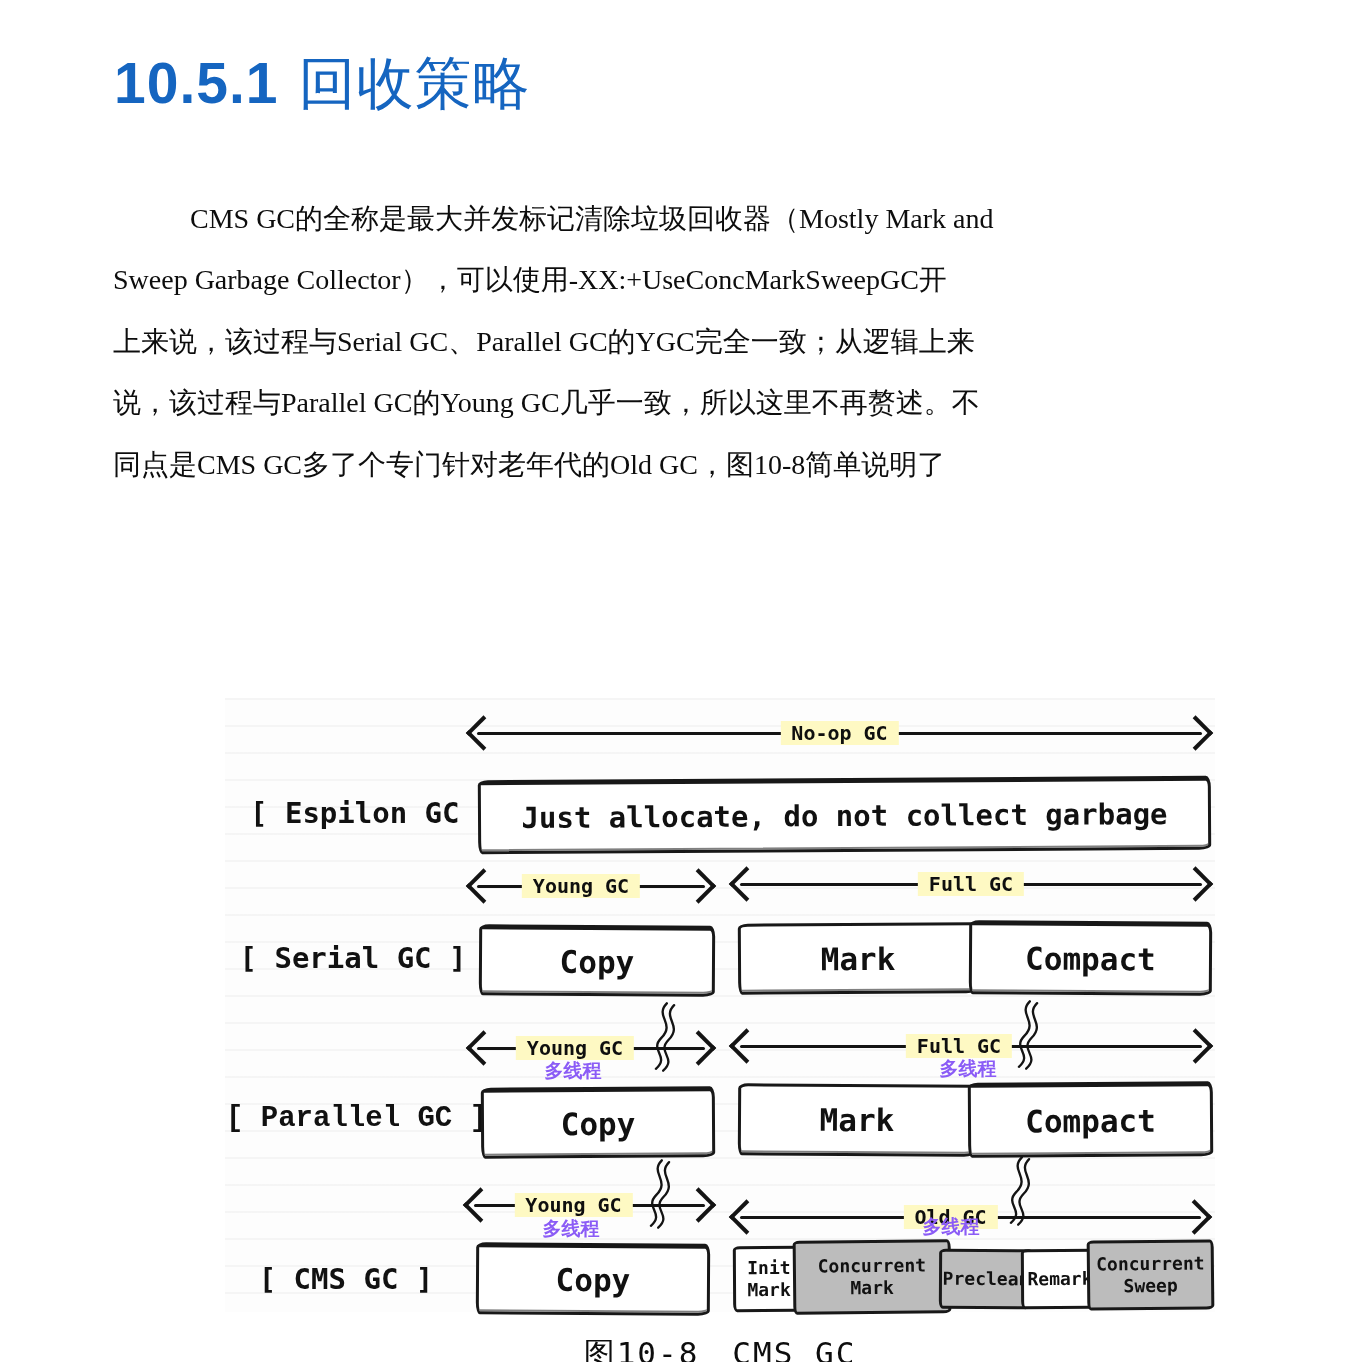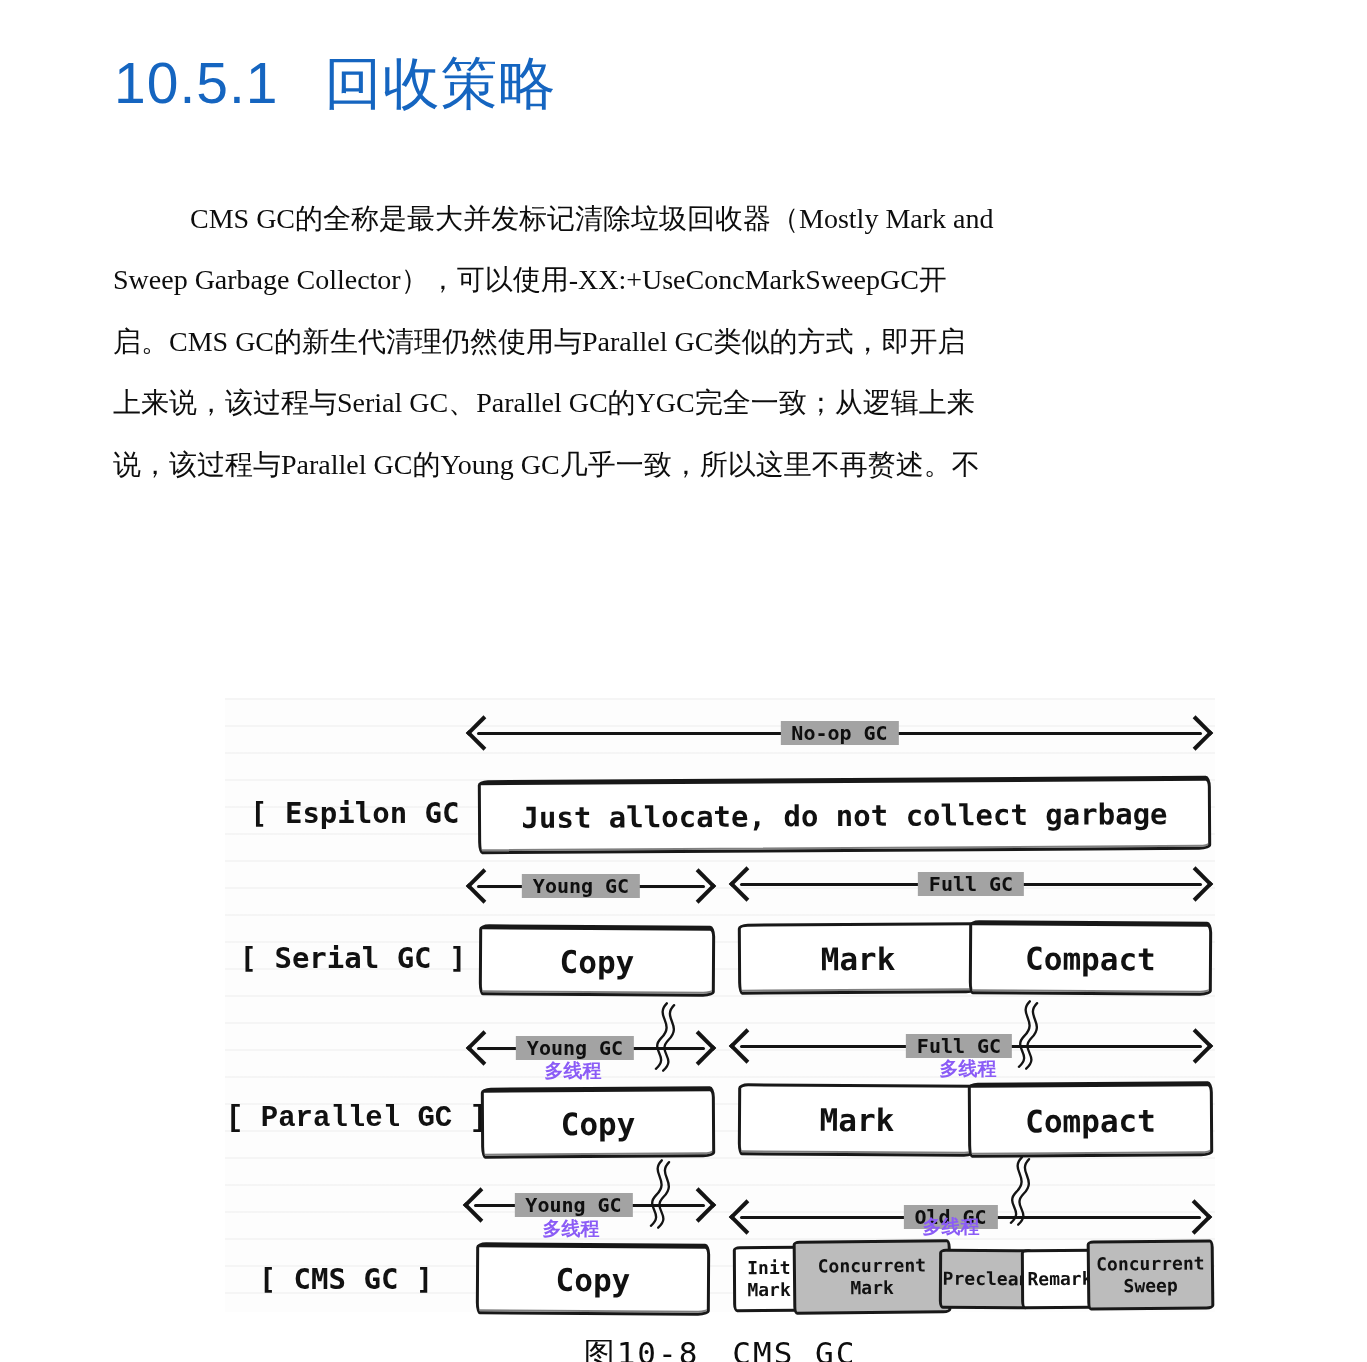--- a/index.html
+++ b/index.html
@@ -9,21 +9,21 @@
     font-family:"Liberation Serif","DejaVu Serif",serif;
     color:#111;
   }
   
   .heading{
     position:absolute;left:114px;top:46px;
     font-family:"Liberation Sans","DejaVu Sans",sans-serif;
     font-size:57px;font-weight:500;color:#1565c0;letter-spacing:1px;
     white-space:nowrap;
   }
-  .heading .num{margin-right:46px;}
+  .heading .num{margin-right:20px;font-weight:bold;}
   
   .para{
     position:absolute;left:113px;top:188px;width:1210px;
     font-size:28px;line-height:61.4px;color:#0d0d0d;
   }
   .para .pline{white-space:nowrap;}
   .para .pline.indent{text-indent:77px;}
   
   .panel{
     position:absolute;left:225px;top:698px;width:990px;height:614px;
@@ -62,21 +62,21 @@
     position:absolute;left:5px;right:5px;top:50%;height:3px;margin-top:-1.5px;
     background:#141414;border-radius:2px;
   }
   .arrow .head{position:absolute;top:50%;width:21px;height:21px;
     border-left:4.5px solid #141414;border-bottom:4.5px solid #141414;}
   .arrow .hl{left:0;transform:translate(-1px,-50%) rotate(45deg);}
   .arrow .hr{right:0;transform:translate(1px,-50%) rotate(225deg);}
   .arrow .alabel{
     position:absolute;left:50%;top:50%;transform:translate(-50%,-50%);
     font:bold 20px "DejaVu Sans Mono","Liberation Mono",monospace;
-    background:#a3a3a3;padding:0 11px;white-space:nowrap;color:#0f0f0f;
+    background:#fef9c3;padding:0 11px;white-space:nowrap;color:#0f0f0f;
   }
   .mt{
     position:absolute;width:90px;text-align:center;
     font:600 19px "DejaVu Sans","Liberation Sans",sans-serif;color:#8b5cf6;
     white-space:nowrap;
   }
   .squig{position:absolute;}
   
   .caption{
     position:absolute;left:225px;top:1333px;width:990px;text-align:center;
@@ -87,23 +87,23 @@
 </head>
 <body>
 
 <h1 class="heading" style="margin:0;font-weight:500;">
   <span class="num">10.5.1</span><span>回收策略</span>
 </h1>
 
 <div class="para">
   <div class="pline indent">CMS GC的全称是最大并发标记清除垃圾回收器（Mostly Mark and</div>
   <div class="pline">Sweep Garbage Collector），可以使用-XX:+UseConcMarkSweepGC开</div>
-  <div class="pline">启。CMS GC的新生代清理仍然使用与Parallel GC类似的方式，即开启</div>
   <div class="pline">上来说，该过程与Serial GC、Parallel GC的YGC完全一致；从逻辑上来</div>
   <div class="pline">说，该过程与Parallel GC的Young GC几乎一致，所以这里不再赘述。不</div>
+  <div class="pline">同点是CMS GC多了个专门针对老年代的Old GC，图10-8简单说明了</div>
 </div>
 
 <div class="panel"></div>
 
 <div class="arrow" style="left:472px;top:716px;width:735px;">
   <span class="line"></span>
   <span class="head hl"></span>
   <span class="head hr"></span>
   <span class="alabel">No-op GC</span>
 </div>

